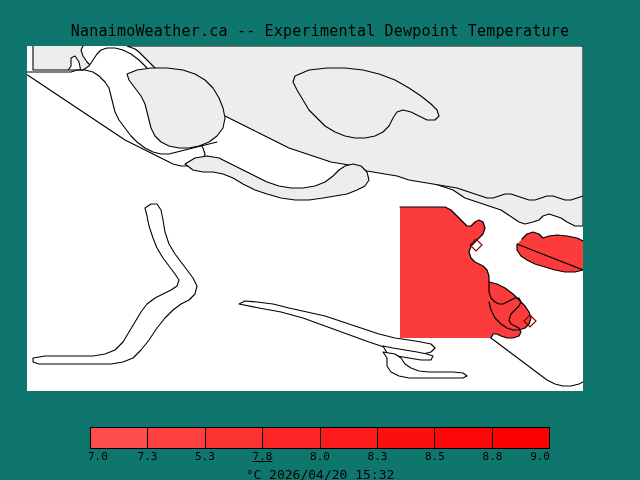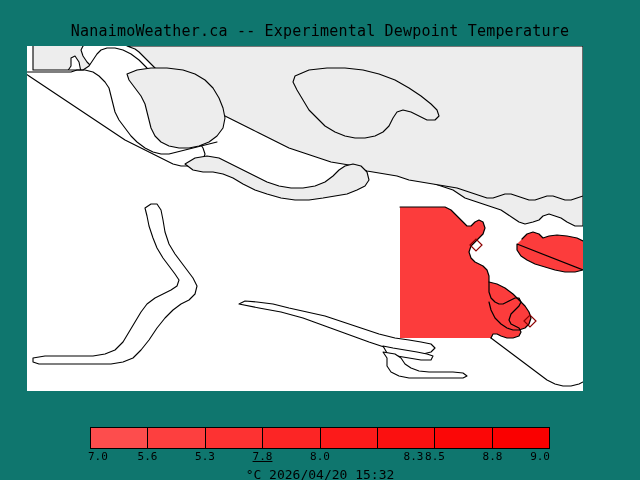--- a/index.html
+++ b/index.html
@@ -282,25 +282,25 @@
         <div class="cb-seg" style="background: rgb(253, 63, 63);"></div>
         <div class="cb-seg" style="background: rgb(253, 50, 50);"></div>
         <div class="cb-seg" style="background: rgb(252, 37, 37);"></div>
         <div class="cb-seg" style="background: rgb(252, 26, 26);"></div>
         <div class="cb-seg" style="background: rgb(251, 16, 16);"></div>
         <div class="cb-seg" style="background: rgb(251, 7, 7);"></div>
         <div class="cb-seg" style="background: rgb(250, 0, 0);"></div>
       </div>
     <div id="cb-ticks">
         <span class="cb-tick" style="left: 0%; transform: translateX(-2px);">7.0</span>
-        <span class="cb-tick" style="left: 12.5%;">5.6</span>
+        <span class="cb-tick" style="left: 12.5%;">7.3</span>
         <span class="cb-tick" style="left: 25%;">5.3</span>
         <span class="cb-tick" style="left: 37.5%; text-decoration: underline;">7.8</span>
         <span class="cb-tick" style="left: 50%;">8.0</span>
-        <span class="cb-tick" style="left: 62.5%; margin-left: 36px;">8.3</span>
+        <span class="cb-tick" style="left: 62.5%;">8.3</span>
         <span class="cb-tick" style="left: 75%;">8.5</span>
         <span class="cb-tick" style="left: 87.5%;">8.8</span>
         <span class="cb-tick" style="left: 100%; transform: translateX(-100%);">9.0</span>
       </div>
     <div id="cb-caption">°C  2026/04/20 15:32</div>
   </div>
 
 </div>
 
 </body></html>

